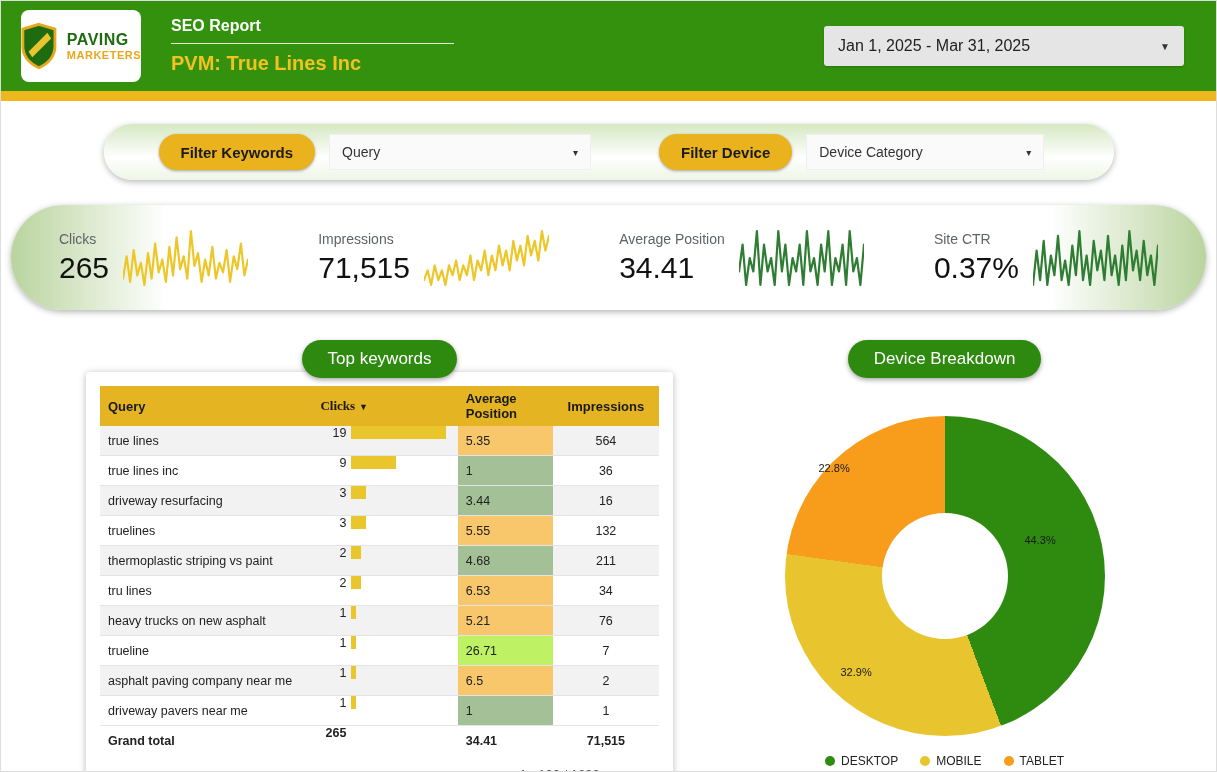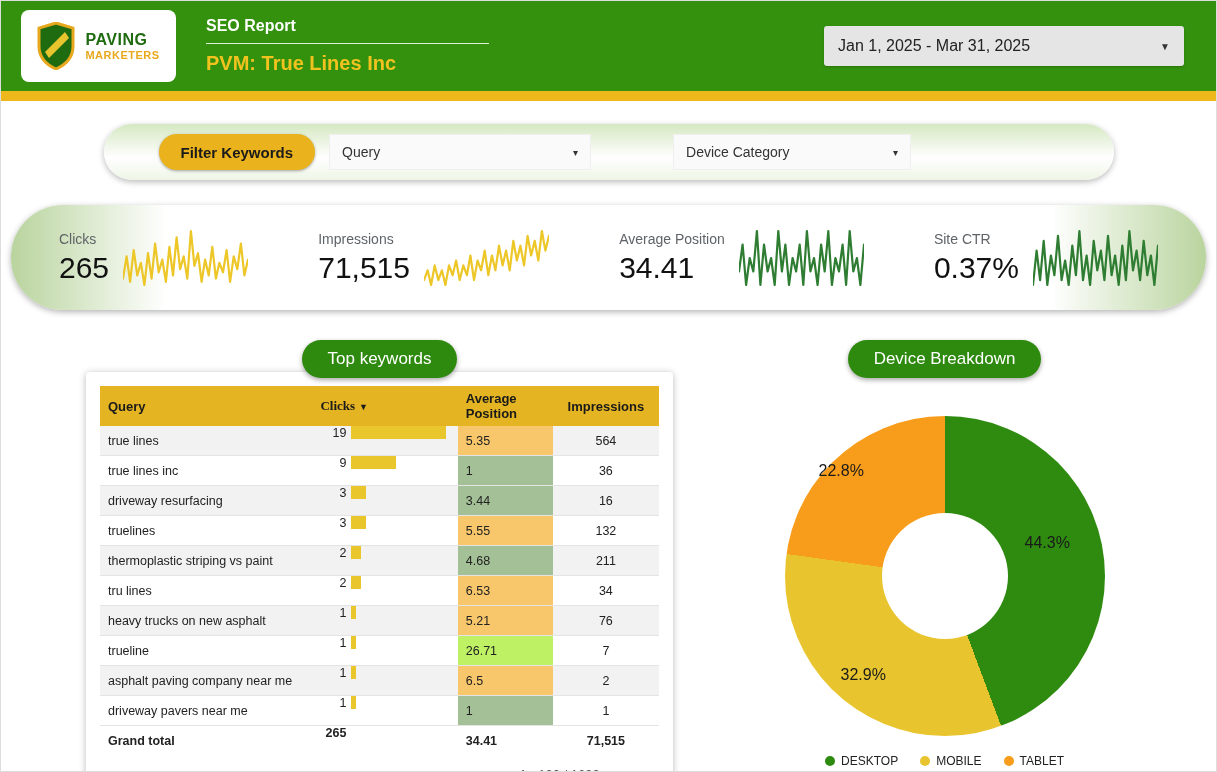--- a/index.html
+++ b/index.html
@@ -1,21 +1,21 @@
 <!DOCTYPE html>
 <html><head>
 <meta charset="utf-8">
 <style>
   * { margin:0; padding:0; box-sizing:border-box; }
   body { background:#e9e9e9; font-family:"Liberation Sans", sans-serif; }
   .page { width:1217px; height:772px; background:#fff; position:relative; overflow:hidden; border:1px solid #ddd; }
 
   
   .header { height:90px; background:#33910d; display:flex; align-items:center; padding:0 32px 0 20px; }
-  .logo-box { width:155px; height:72px; background:#fff; border-radius:8px; display:flex; align-items:center; justify-content:center; gap:10px; }
+  .logo-box { width:120px; height:72px; background:#fff; border-radius:8px; display:flex; align-items:center; justify-content:center; gap:10px; }
   .logo-text .l1 { color:#1e6b10; font-weight:bold; font-size:16px; letter-spacing:.5px; }
   .logo-text .l2 { color:#e8a81d; font-weight:bold; font-size:11px; letter-spacing:.5px; }
   .titles { margin-left:30px; }
   .titles h1 { color:#fff; font-size:16px; font-weight:bold; padding-bottom:8px; }
   .title-rule { width:283px; border-bottom:1px solid rgba(255,255,255,.85); margin-bottom:8px; }
   .subtitle { color:#f2c21f; font-size:20px; font-weight:bold; }
   .date-select { margin-left:auto; width:360px; height:40px; background:#e5e5e5; border-radius:3px; display:flex; align-items:center; justify-content:space-between; padding:0 14px; font-size:16px; color:#222; cursor:pointer; box-shadow:0 1px 2px rgba(0,0,0,.2); }
   .caret { font-size:10px; color:#333; }
   .gold-stripe { height:10px; background:#eeb71c; }
 
@@ -61,21 +61,21 @@
   tr.total td { font-weight:bold; border-top:1px solid #b5b5b5; border-bottom:none; height:30px; background:#fff; }
   .pagination { display:flex; justify-content:flex-end; align-items:center; gap:20px; padding:9px 6px 8px; font-size:13px; color:#555; }
   .chev { font-size:20px; line-height:1; cursor:pointer; }
   .chev.prev { color:#c9c9c9; }
   .chev.next { color:#222; }
 
   
   .donut-wrap { position:relative; width:320px; height:320px; margin-top:44px; }
   .donut { position:absolute; inset:0; border-radius:50%; }
   .hole { position:absolute; inset:97px; background:#fff; border-radius:50%; }
-  .donut-label { position:absolute; font-size:16px; color:#1a1a1a; }
+  .donut-label { position:absolute; font-size:11px; color:#1a1a1a; }
   .dl-0 { left:240px; top:118px; }
   .dl-1 { left:56px;  top:250px; }
   .dl-2 { left:34px;  top:46px; }
   .legend { margin-top:18px; display:flex; align-items:center; gap:22px; font-size:12px; color:#222; }
   .legend-item { display:flex; align-items:center; gap:6px; }
   .dot { width:10px; height:10px; border-radius:50%; display:inline-block; }
 </style>
 </head>
 <body>
 
@@ -104,20 +104,21 @@
   </div>
   <div class="gold-stripe"></div>
 
   <div class="filter-bar">
     <button class="pill-btn">Filter Keywords</button>
     <div class="select q">
       <span>Query</span>
       <span class="caret">▾</span>
     </div>
     <div class="grp2">
+      <button class="pill-btn">Filter Device</button>
       <div class="select d">
         <span>Device Category</span>
         <span class="caret">▾</span>
       </div>
     </div>
   </div>
 
   <div class="scorecards">
     <div class="card">
       <div class="meta">

